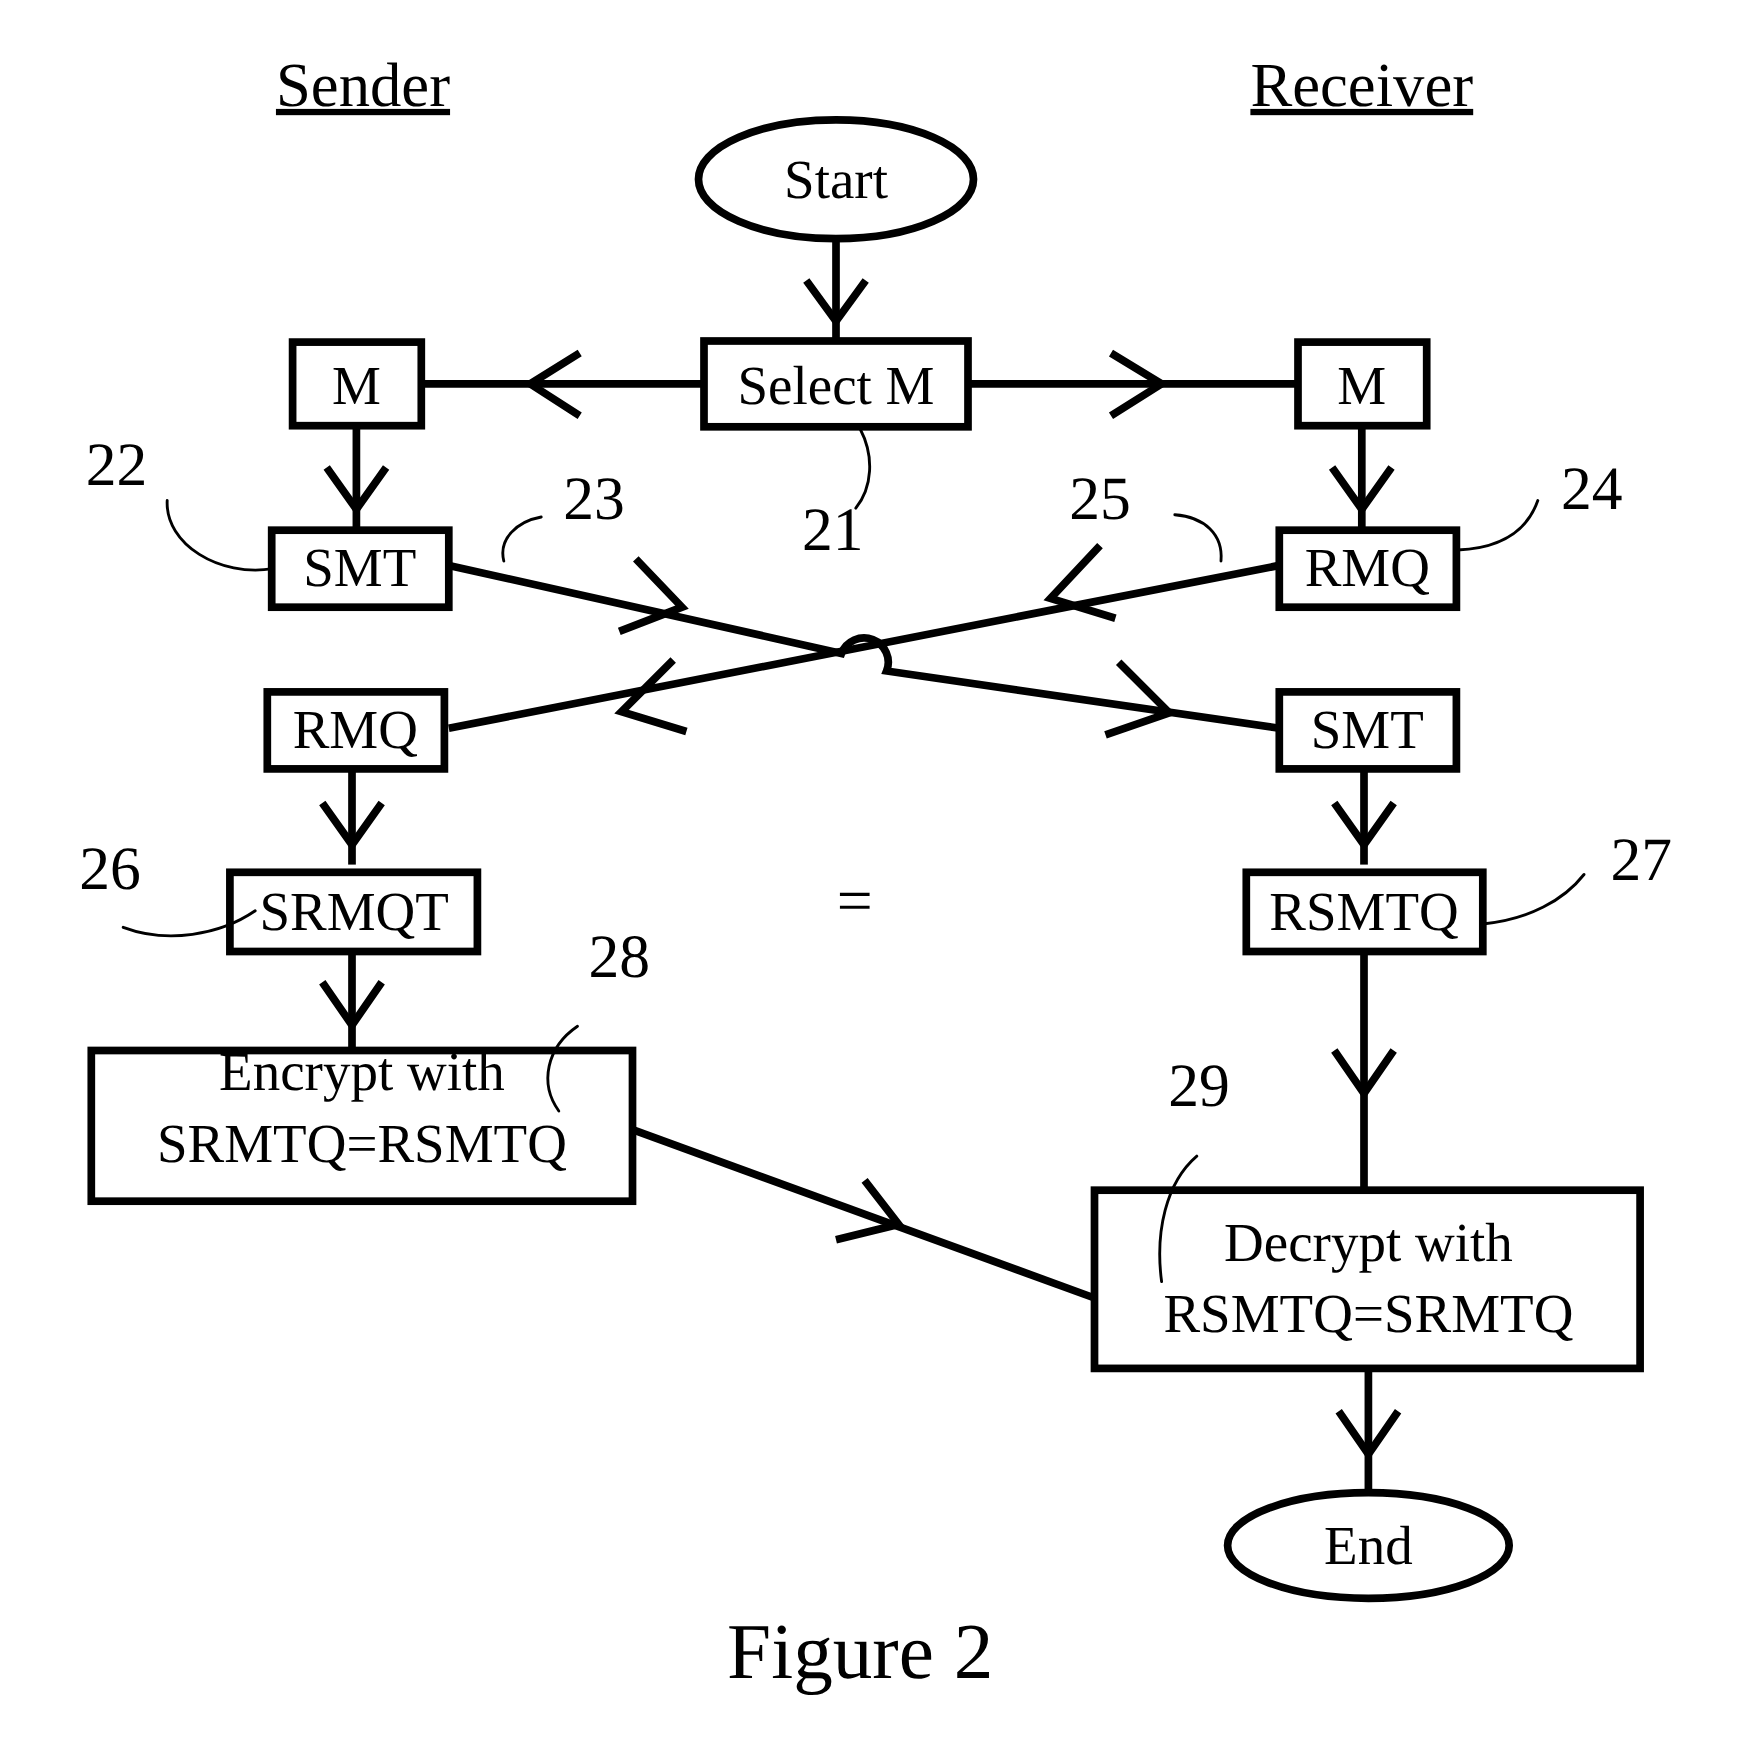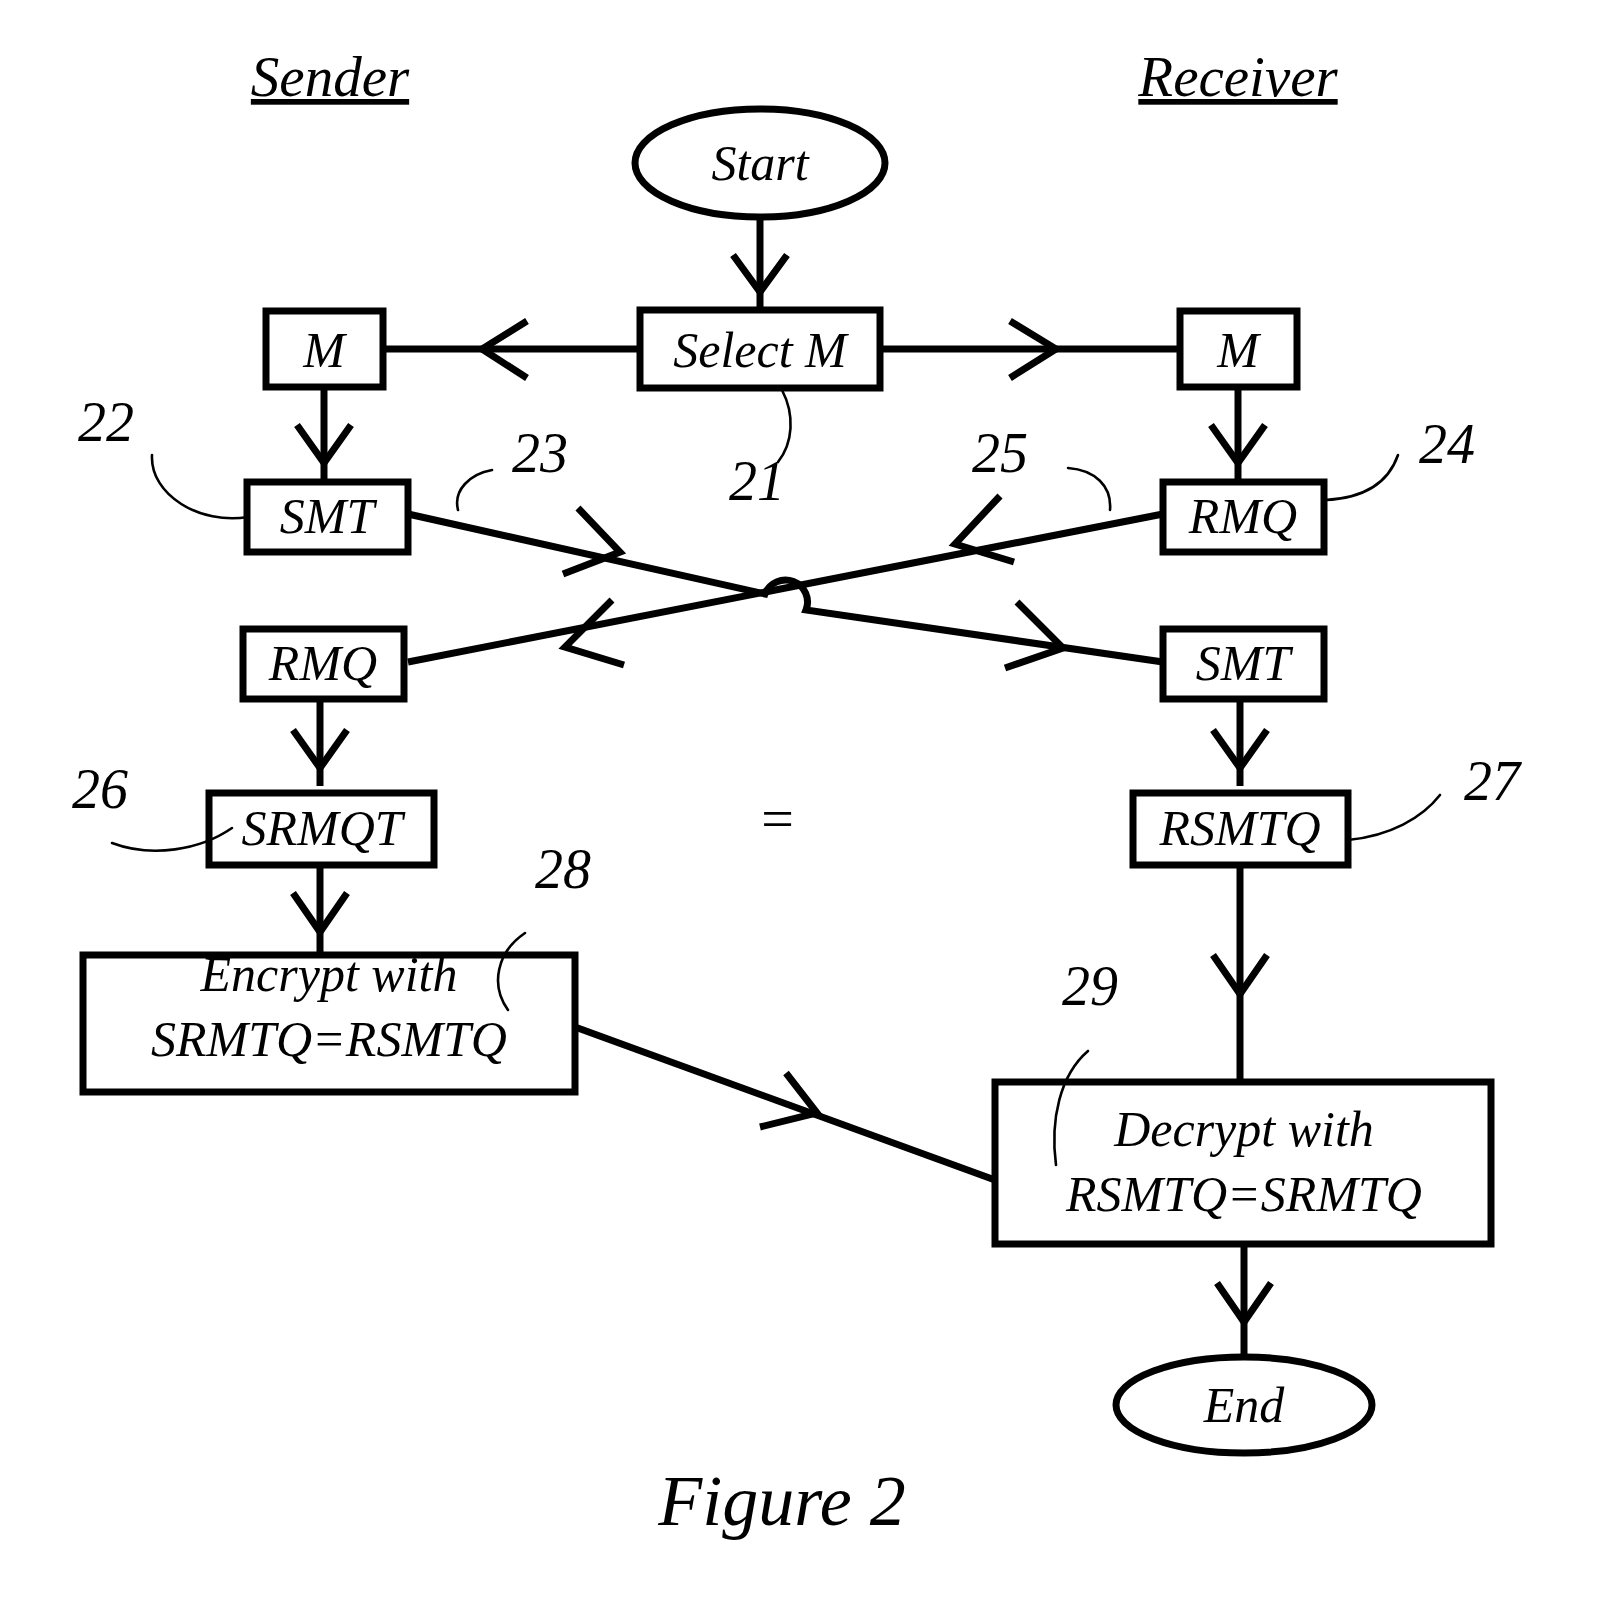--- a/index.html
+++ b/index.html
@@ -13,21 +13,20 @@
     height: 1597px;
     font-family: "Liberation Serif", "DejaVu Serif", serif;
     color: #000000;
     overflow: hidden;
   }
   #figure-root {
     position: relative;
     width: 1600px;
     height: 1488px;
     background: #ffffff;
-    font-style: italic;
   }
   svg#diagram {
     position: absolute;
     top: 0;
     left: 0;
     width: 1600px;
     height: 1597px;
     display: block;
   }
   .node-box {

